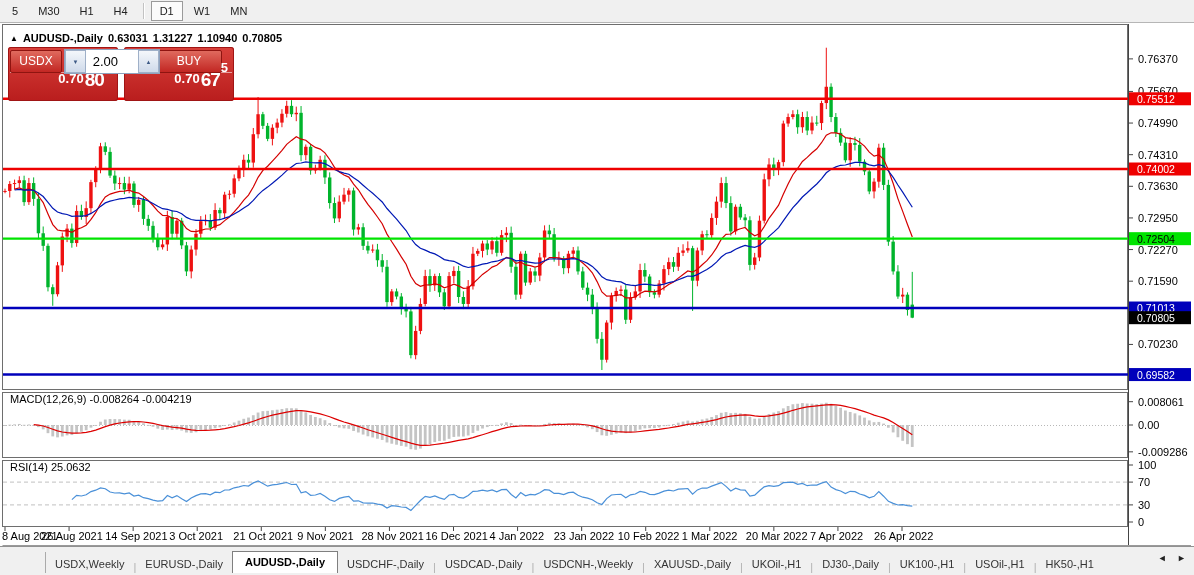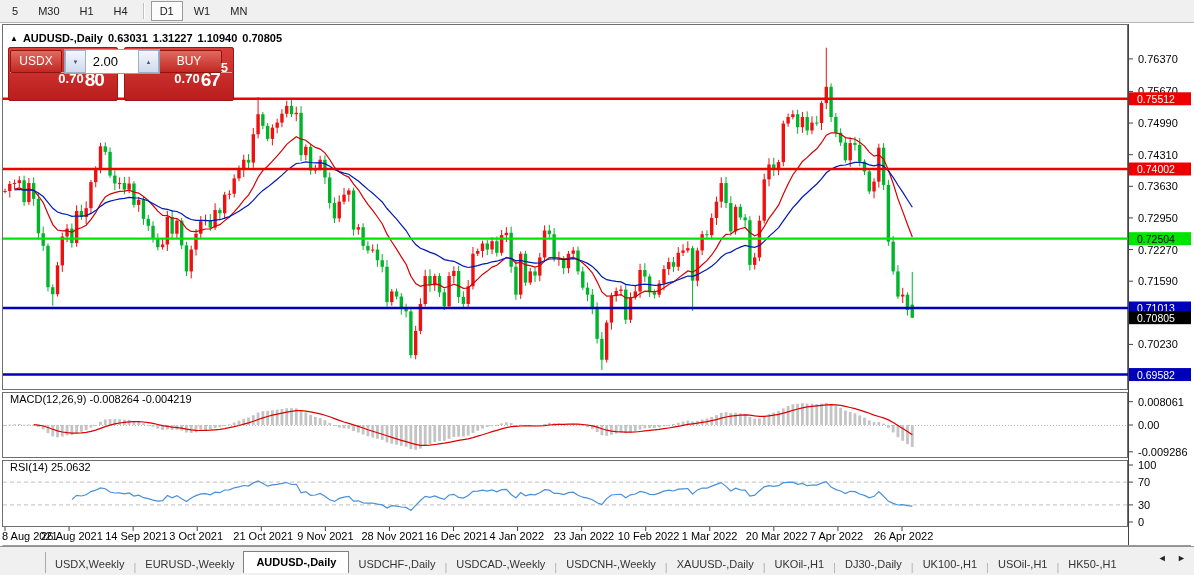--- a/index.html
+++ b/index.html
@@ -767,25 +767,25 @@
         <div class="spin">▲</div>
       </div>
     </div>
   </div>
 
   <div class="tabbar">
     <div class="tabs" id="tabs">
         <span class="tabstub"></span>
         <span class="tab">USDX,Weekly</span>
         <span class="tsep">|</span>
-        <span class="tab">EURUSD-,Weekly</span>
+        <span class="tab">EURUSD-,Daily</span>
         <span class="tab active">AUDUSD-,Daily</span>
         <span class="tab">USDCHF-,Daily</span>
         <span class="tsep">|</span>
-        <span class="tab">USDCAD-,Weekly</span>
+        <span class="tab">USDCAD-,Daily</span>
         <span class="tsep">|</span>
         <span class="tab">USDCNH-,Weekly</span>
         <span class="tsep">|</span>
         <span class="tab">XAUUSD-,Daily</span>
         <span class="tsep">|</span>
         <span class="tab">UKOil-,H1</span>
         <span class="tsep">|</span>
         <span class="tab">DJ30-,Daily</span>
         <span class="tsep">|</span>
         <span class="tab">UK100-,H1</span>

